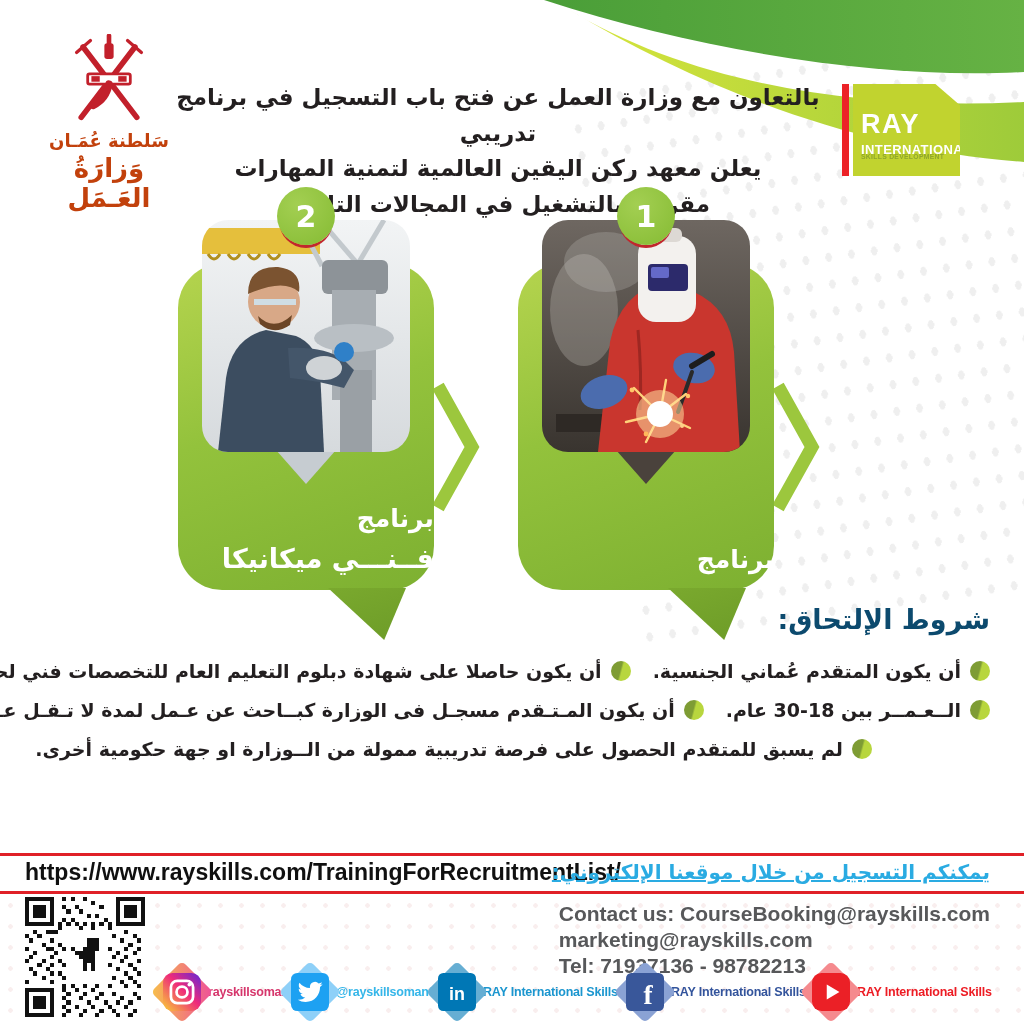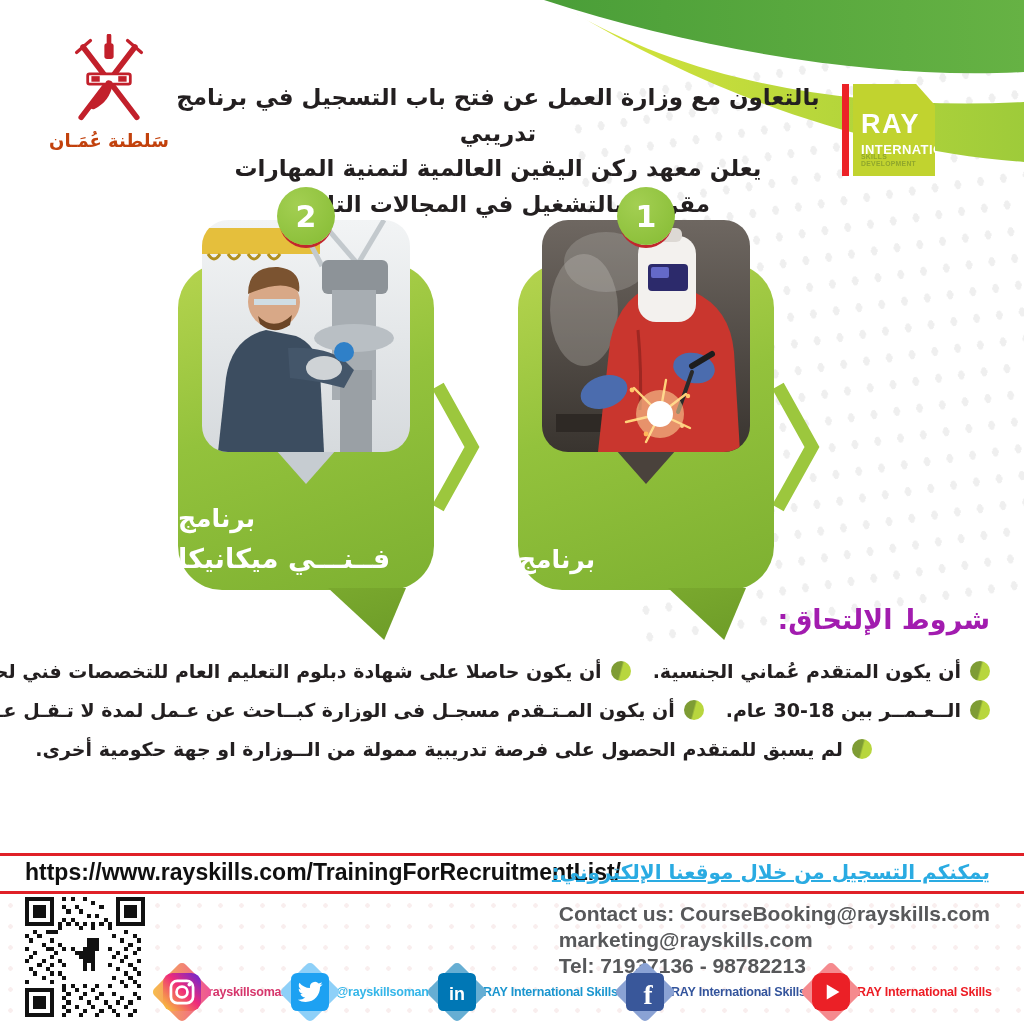--- a/index.html
+++ b/index.html
@@ -14,21 +14,21 @@
         background-image:radial-gradient(circle 3.2px at 50% 50%, #f3dcdc 68%, transparent 72%);
         background-size:21px 21px;}
   
   .ministry{position:absolute;left:34px;top:34px;width:150px;text-align:center;z-index:2;color:#c2410c;}
   .ministry .sult{font-size:18px;font-weight:bold;margin-top:4px;}
   .ministry .mol{font-size:26px;font-weight:bold;margin-top:2px;}
   
   .announce{position:absolute;left:168px;top:80px;width:660px;z-index:2;direction:rtl;text-align:center;
             font-size:23px;font-weight:bold;line-height:1.55;color:#231f20;}
   
-  .ray{position:absolute;left:842px;top:84px;width:93px;height:92px;z-index:2;border-radius:23px;}
+  .ray{position:absolute;left:842px;top:84px;width:118px;height:92px;z-index:2;border-radius:23px;}
   .ray-bar{position:absolute;left:0;top:0;width:7px;height:100%;background:#ec2227;}
   .ray-box{position:absolute;left:11px;top:0;right:0;bottom:0;background:#c1d32f;
            clip-path:polygon(0 0,77% 0,100% 23%,100% 100%,0 100%);}
   .ray-name{position:absolute;left:8px;top:25px;font-family:"Liberation Sans",sans-serif;
             font-size:27px;font-weight:bold;color:#fff;letter-spacing:1.5px;}
   .ray-sub1{position:absolute;left:8px;top:58px;font-family:"Liberation Sans",sans-serif;
             font-size:13px;font-weight:bold;color:#fff;letter-spacing:.4px;}
   .ray-sub2{position:absolute;left:8px;top:69px;font-family:"Liberation Sans",sans-serif;
             font-size:6.8px;font-weight:bold;color:#8fa62c;letter-spacing:.3px;}
   
@@ -42,28 +42,28 @@
         border-radius:50%;background:radial-gradient(circle at 35% 30%,#a3cf52,#85bb33);
         box-shadow:0 5px 0 -2px #c1272d;display:flex;align-items:center;justify-content:center;
         color:#fff;font-size:30px;font-weight:bold;z-index:3;}
   .photo{position:absolute;left:24px;top:-44px;width:208px;height:232px;border-radius:26px;
         overflow:hidden;z-index:2;}
   .photo svg{display:block;width:100%;height:100%;}
   .photo-tail{position:absolute;top:186px;left:50%;transform:translateX(-50%);width:0;height:0;z-index:1;
         border-left:30px solid transparent;border-right:30px solid transparent;}
   .card1 .photo-tail{border-top:34px solid #4a423c;}
   .card2 .photo-tail{border-top:34px solid #c6ccd1;}
-  .card-title{position:absolute;left:0;right:0;bottom:16px;text-align:left;color:#fff;
+  .card-title{position:absolute;left:0;right:0;bottom:16px;text-align:right;color:#fff;
         font-weight:bold;direction:rtl;z-index:2;}
   .card-title .t1{font-size:25px;}
   .card-title .t2{font-size:27px;margin-top:10px;}
   .chev{position:absolute;right:-46px;top:118px;width:46px;height:130px;z-index:1;}
   
   .cond-title{position:absolute;right:34px;top:604px;z-index:2;direction:rtl;
-        font-size:27px;font-weight:bold;color:#a21caf;}
+        font-size:27px;font-weight:bold;color:#0c4a6e;}
   .cond{position:absolute;right:34px;left:20px;top:660px;z-index:2;direction:rtl;
         font-size:19px;font-weight:bold;color:#231f20;}
   .cond-row{display:flex;align-items:center;gap:22px;margin-bottom:17px;white-space:nowrap;}
   .cond-row.indent{padding-right:118px;}
   .cond-item{display:flex;align-items:center;gap:9px;}
   .bullet{width:20px;height:20px;border-radius:50%;flex:none;
         background:linear-gradient(105deg,#7e9c34 46%,#b8d63e 54%);}
   
   .redline{position:absolute;left:0;width:1024px;height:3px;background:#e02027;z-index:2;}
   .line-top{top:853px;} .line-bottom{top:891px;}
@@ -123,20 +123,21 @@
         <path d="M70 7 L85 20" stroke-width="3.5"></path>
         <path d="M50 2 v10" stroke-width="5"></path>
       </g>
       <rect x="45" y="10" width="10" height="17" rx="3" fill="#c2202b"></rect>
       <rect x="27" y="43" width="46" height="11" rx="2" fill="#fff" stroke="#c2202b" stroke-width="3"></rect>
       <rect x="31" y="45.5" width="9" height="6" fill="#c2202b"></rect>
       <rect x="60" y="45.5" width="9" height="6" fill="#c2202b"></rect>
       <path d="M50 54 q-3 16 -17 23" stroke="#c2202b" stroke-width="8" fill="none" stroke-linecap="round"></path>
     </svg>
     <div class="sult">سَلطنة عُمَـان</div>
+    <div class="mol">وَزارَةُ العَـمَل</div>
   </div>
 
   <div class="announce">
     <div>بالتعاون مع وزارة العمل عن فتح باب التسجيل في برنامج تدريبي</div>
     <div>يعلن معهد ركن اليقين العالمية لتمنية المهارات</div>
     <div>مقرون بالتشغيل في المجالات التالية:</div>
   </div>
 
   <div class="ray">
     <div class="ray-bar"></div>

